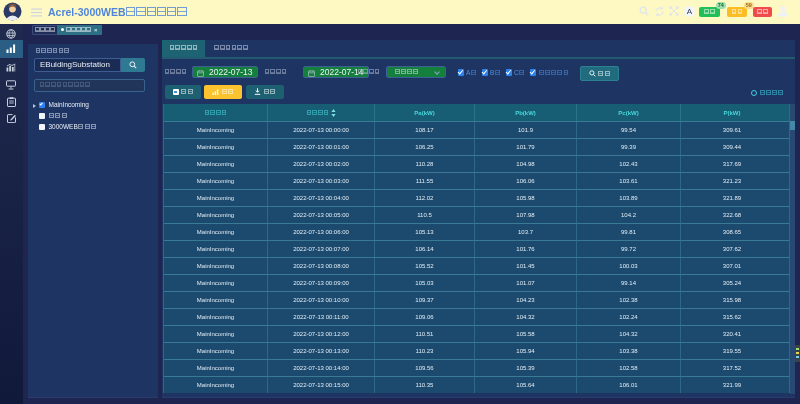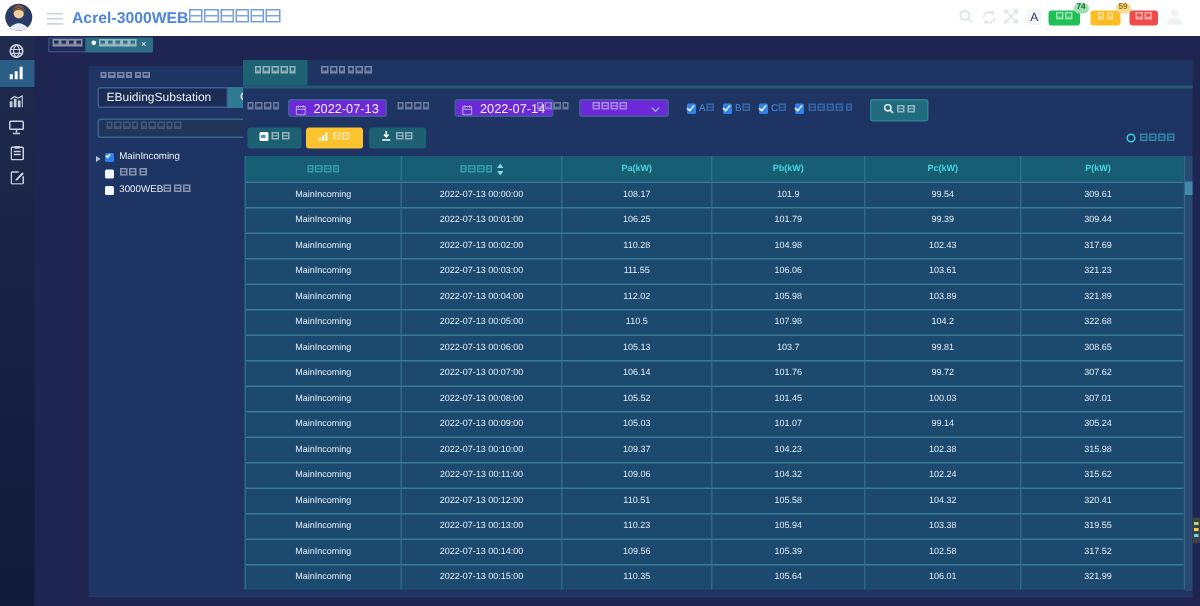--- a/index.html
+++ b/index.html
@@ -3,42 +3,42 @@
 <meta charset="utf-8">
 <style>
 *{margin:0;padding:0;box-sizing:border-box;}
 html,body{width:800px;height:404px;overflow:hidden;background:#1d2550;font-family:"Liberation Sans",sans-serif;}
 .abs{position:absolute;}
 
 .c{display:inline-block;width:.76em;height:.8em;margin:0 .1em;position:relative;vertical-align:-.04em;}
 .c::before{content:"";position:absolute;left:0;right:0;top:0;bottom:0;border:1px solid;opacity:.52;}
 .c::after{content:"";position:absolute;left:1px;right:1px;top:45%;height:1px;background:currentColor;opacity:.4;}
 
-#hdr{position:absolute;left:0;top:0;width:800px;height:24px;background:#ffffff;z-index:5;}
+#hdr{position:absolute;left:0;top:0;width:800px;height:24px;background:#fef9c3;z-index:5;}
 #title{position:absolute;left:48px;top:5.5px;font-size:10.5px;font-weight:bold;color:#4f85da;}
 #title .c{width:.9em;height:.9em;margin:0 .04em;vertical-align:-.06em;}
 #title .c::before{opacity:.8;}#title .c::after{opacity:.75;}
 .ttab1 .c,.ttab2 .c{width:.78em;margin:0 .03em;}
 
 #rail{position:absolute;left:0;top:24px;width:23px;height:380px;background:linear-gradient(#1f2a4e,#10193a);}
 #railact{position:absolute;left:0;top:16px;width:23px;height:18px;background:#2b5e84;}
 
 .ttab1{position:absolute;left:32px;top:25px;height:10px;background:#1f2c55;border:1px solid #3a4a7d;color:#e8edf5;font-size:6px;line-height:8px;padding:0 2px;border-radius:1px;}
 .ttab2{position:absolute;left:57px;top:25px;height:10px;background:#2d7086;color:#fff;font-size:6px;line-height:10px;padding:0 4px;border-radius:1px;}
 
-#lpanel{position:absolute;left:28px;top:44px;width:130px;height:354px;background:#1e3564;border-bottom:1px solid #2b3c6c;margin-left:31px;}
+#lpanel{position:absolute;left:28px;top:44px;width:130px;height:354px;background:#1e3564;border-bottom:1px solid #2b3c6c;}
 
 #main{position:absolute;left:162px;top:40px;width:633px;height:358px;background:#1e3564;border-bottom:1px solid #2b3c6c;}
 #main,#lpanel,#hdr,#rail,.finput,.btn{position:absolute;}
 #mtabs{position:absolute;left:0;top:0;width:633px;height:19px;background:#1e3564;border-bottom:2px solid #235a70;}
 #mtab1{position:absolute;left:0;top:0;width:43px;height:17px;background:#1d6374;color:#fff;font-size:6px;line-height:17px;text-align:center;}
 #mtab2{position:absolute;left:49px;top:0;width:40px;height:17px;color:#cdd4e8;font-size:6px;line-height:17px;text-align:center;}
 
 .flabel{position:absolute;top:22px;height:20px;line-height:20px;font-size:6px;color:#b3bed2;}
-.finput{position:absolute;top:26px;height:12px;background:#6d28d9;border:1px solid #3d5f95;border-radius:2px;color:#edf1f7;font-size:8.5px;line-height:10px;}
+.finput{position:absolute;top:26px;height:12px;background:#15803d;border:1px solid #3d5f95;border-radius:2px;color:#edf1f7;font-size:8.5px;line-height:10px;}
 .cbx{position:absolute;top:29px;width:6.5px;height:6.5px;background:#2e82ea;border-radius:1px;}
 .cbx::after{content:"";position:absolute;left:1.9px;top:0.4px;width:1.8px;height:3.7px;border:solid #fff;border-width:0 1px 1px 0;transform:rotate(40deg);}
 .cblabel{position:absolute;top:22px;height:20px;line-height:21px;font-size:6.5px;color:#4a90e2;}
 
 .btn{position:absolute;top:45px;height:14px;border-radius:2px;font-size:6.5px;color:#fff;line-height:14px;text-align:center;}
 
 #tbl{position:absolute;left:1px;top:64px;width:627px;border-left:1px solid #2e6a84;border-right:1px solid #2e6a84;}
 #thead{display:flex;height:17px;background:#175e75;color:#49d6dc;font-size:6px;font-weight:bold;align-items:center;}
 .trow{display:flex;height:17px;background:#1c4a6e;border-top:1px solid #397a95;color:#e2ecf4;font-size:6px;align-items:center;}
 .td{text-align:center;border-right:1px solid rgba(60,125,150,.6);height:100%;display:flex;align-items:center;justify-content:center;}

